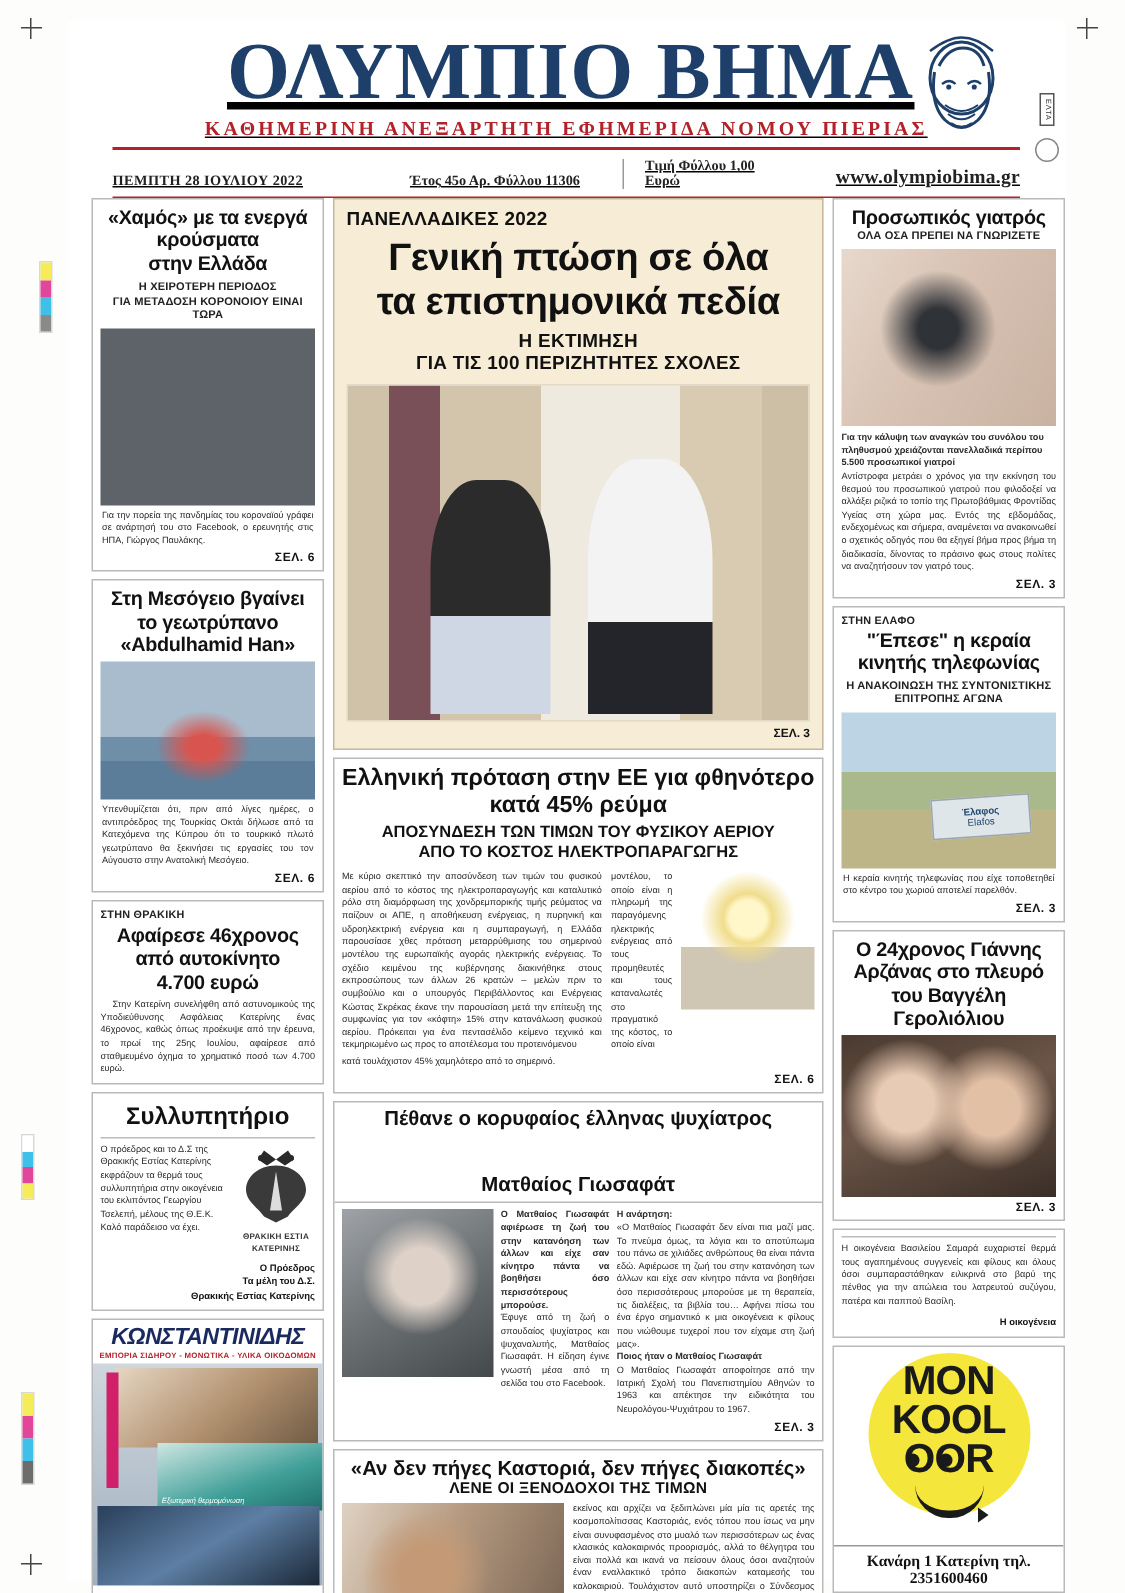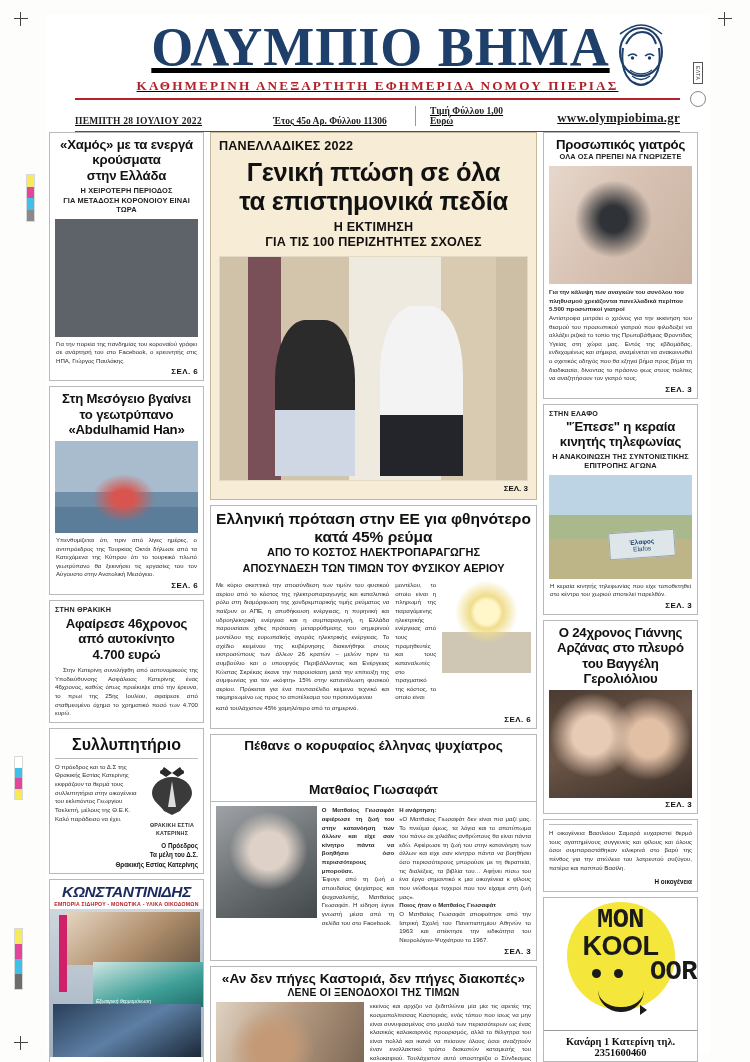--- a/index.html
+++ b/index.html
@@ -81,21 +81,21 @@
     writing-mode: vertical-rl; padding: 3px 1px; letter-spacing: .5px;
     display: inline-block;
   }
   .elta .circ {
     width: 16px; height: 16px; border: 1px solid #888; border-radius: 50%;
     margin: 3px auto 0;
   }
 
   
   .grid {
-    position: absolute; left: 4px; top: 118px;
+    position: absolute; left: 16px; top: 118px;
     width: 649px; height: 915px;
     display: grid;
     grid-template-columns: 155px 1fr 155px;
     gap: 6px;
   }
   .col { display: flex; flex-direction: column; gap: 5px; }
 
   
   .box { border: 1px solid #b9b9b9; background: #fff; }
   .pad { padding: 4px 5px; }
@@ -288,22 +288,22 @@
   .mk-ad { border: 1px solid #b9b9b9; background: #fff; position: relative; overflow: hidden; }
   .mk-face { position: relative; height: 128px; }
   .mk-sun {
     position: absolute; left: 50%; top: 4px; transform: translateX(-50%);
     width: 108px; height: 108px; border-radius: 50%; background: #f5e63c;
   }
   .mk-word {
     position: relative; text-align: center; font-weight: bold; color: #1a1a1a;
     font-size: 27px; line-height: .96; letter-spacing: -.5px;
   }
-  .mk-w1 { padding-top: 10px; font-family: Liberation Mono, monospace; }
-  .mk-eyes { position: relative; text-align: right; font-family: Liberation Mono, monospace; }
+  .mk-w1 { padding-top: 10px; }
+  .mk-eyes { position: relative; text-align: center; }
   .mk-eyes .dot {
     position: absolute; width: 9px; height: 9px; background: #1a1a1a; border-radius: 50%;
   }
   .mk-smile {
     position: relative; width: 46px; height: 22px; margin: 4px auto 0;
     border-bottom: 5px solid #1a1a1a; border-radius: 0 0 46px 46px;
   }
   .mk-smile::after {
     content: ""; position: absolute; right: -3px; bottom: -8px;
     border-left: 7px solid #1a1a1a; border-top: 5px solid transparent;
@@ -457,22 +457,22 @@
           <div class="lead-sub" style="margin-top:0;">ΓΙΑ ΤΙΣ 100 ΠΕΡΙΖΗΤΗΤΕΣ ΣΧΟΛΕΣ</div>
           <div class="photo ph-students lead-photo">
             <div class="pers2"></div>
           </div>
           <div class="lead-sel">ΣΕΛ. 3</div>
         </div>
 
         <div class="box pad">
           <div class="art-head">Ελληνική πρόταση στην ΕΕ για φθηνότερο</div>
           <div class="art-head">κατά 45% ρεύμα</div>
+          <div class="art-sub">ΑΠΟΣΥΝΔΕΣΗ ΤΩΝ ΤΙΜΩΝ ΤΟΥ ΦΥΣΙΚΟΥ ΑΕΡΙΟΥ</div>
           <div class="art-sub" style="margin-top:0;">ΑΠΟ ΤΟ ΚΟΣΤΟΣ ΗΛΕΚΤΡΟΠΑΡΑΓΩΓΗΣ</div>
-          <div class="art-sub">ΑΠΟΣΥΝΔΕΣΗ ΤΩΝ ΤΙΜΩΝ ΤΟΥ ΦΥΣΙΚΟΥ ΑΕΡΙΟΥ</div>
           <div class="energy-body">
             <div class="c1 body-txt">Με κύριο σκεπτικό την αποσύνδεση των τιμών του φυσικού αερίου από το κόστος της ηλεκτροπαραγωγής και καταλυτικό ρόλο στη διαμόρφωση της χονδρεμπορικής τιμής ρεύματος να παίζουν οι ΑΠΕ, η αποθήκευση ενέργειας, η πυρηνική και υδροηλεκτρική ενέργεια και η συμπαραγωγή, η Ελλάδα παρουσίασε χθες πρόταση μεταρρύθμισης του σημερινού μοντέλου της ευρωπαϊκής αγοράς ηλεκτρικής ενέργειας.
 Το σχέδιο κειμένου της κυβέρνησης διακινήθηκε στους εκπροσώπους των άλλων 26 κρατών – μελών πριν το συμβούλιο και ο υπουργός Περιβάλλοντος και Ενέργειας Κώστας Σκρέκας έκανε την παρουσίαση μετά την επίτευξη της συμφωνίας για τον «κόφτη» 15% στην κατανάλωση φυσικού αερίου.
 Πρόκειται για ένα πεντασέλιδο κείμενο τεχνικό και τεκμηριωμένο ως προς το αποτέλεσμα του προτεινόμενου</div>
             <div class="c2 body-txt">μοντέλου, το οποίο είναι η πληρωμή της παραγόμενης ηλεκτρικής ενέργειας από τους προμηθευτές και τους καταναλωτές στο πραγματικό της κόστος, το οποίο είναι</div>
             <div class="c3">
               <div class="photo ph-bulb"></div>
             </div>
           </div>
           <div class="body-txt" style="margin-top:2px;">κατά τουλάχιστον 45% χαμηλότερο από το σημερινό.</div>

